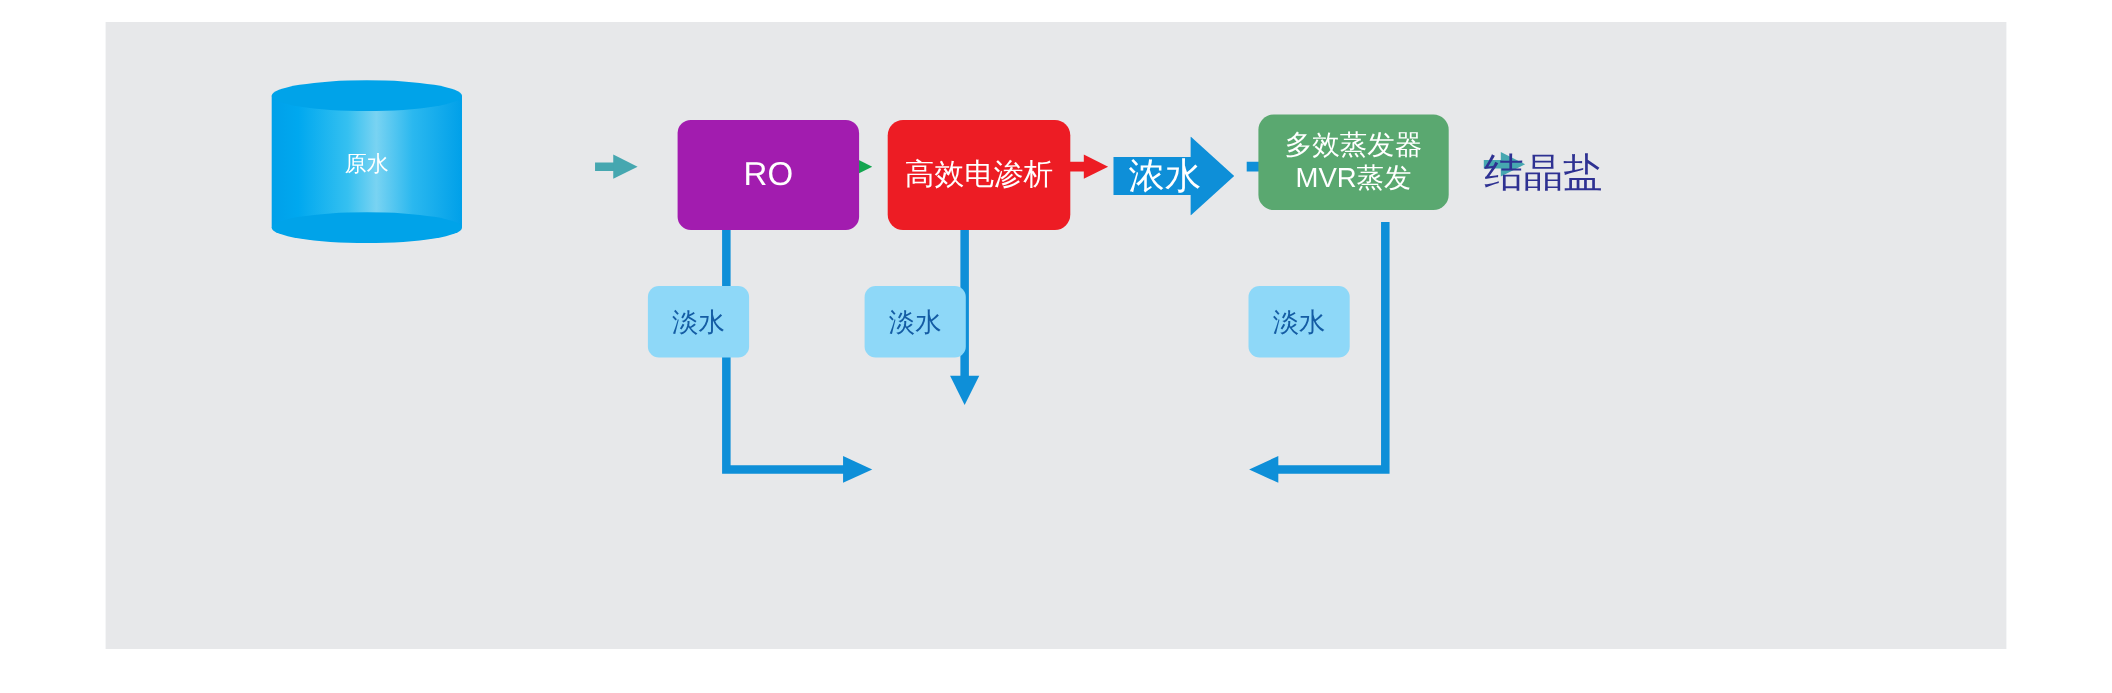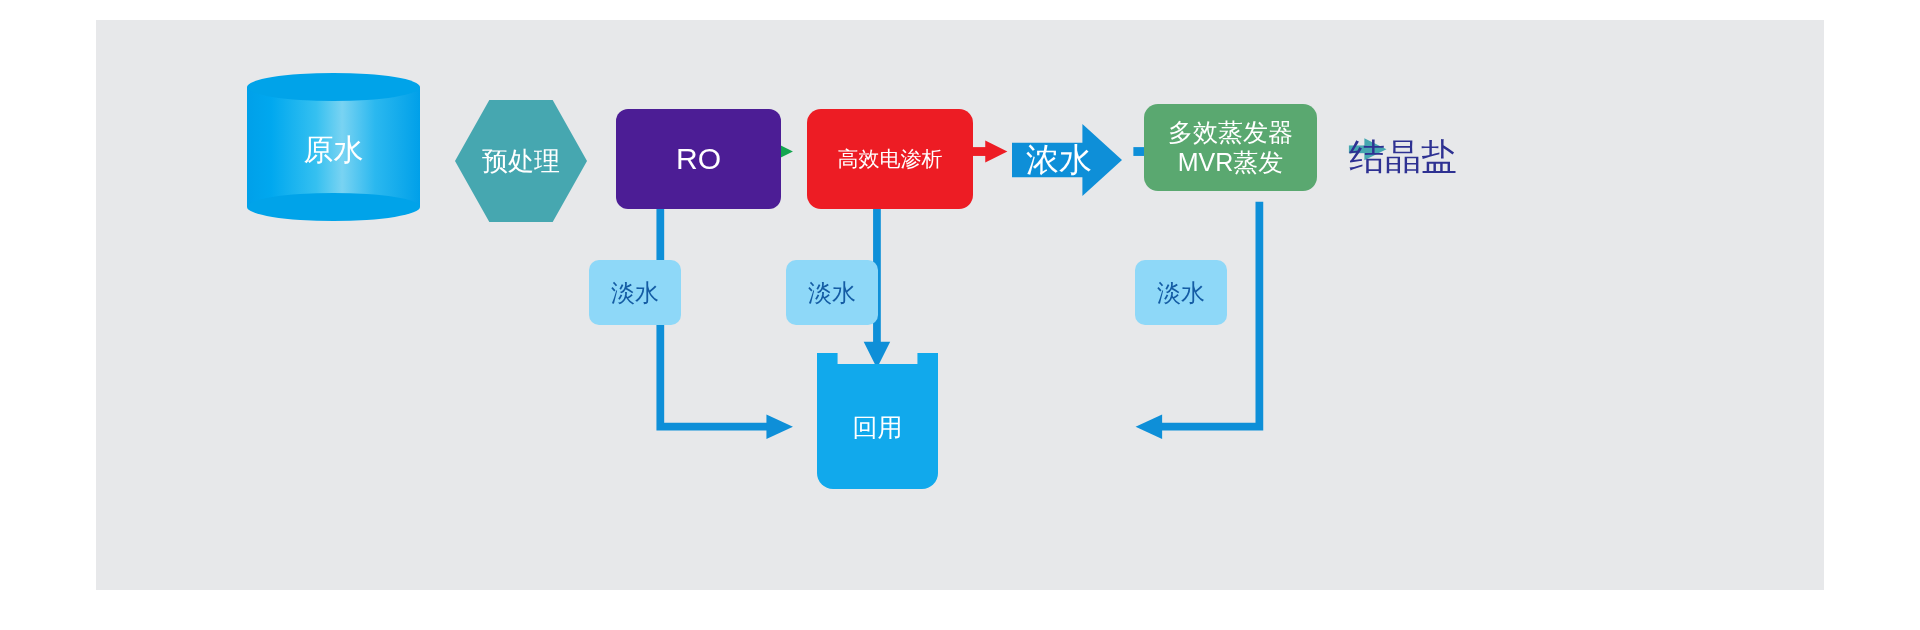--- a/index.html
+++ b/index.html
@@ -50,44 +50,44 @@
   #raw-water .cyl-top {
     position: absolute; left: 0; top: 0; width: 173px; height: 28px;
     border-radius: 50%;
     background: #00a3e9;
   }
   #raw-water .cyl-bottom {
     position: absolute; left: 0; top: 120px; width: 173px; height: 28px;
     border-radius: 50%;
     background: #00a3e9;
   }
-  #raw-water .lbl { font-size: 30px; top: 6px; }
+  #raw-water .lbl { font-size: 20px; top: 6px; }
 
   
   #pretreat { left: 359px; top: 80px; width: 132px; height: 122px; }
   #pretreat .hex {
     position: absolute; inset: 0;
     background: #46a7b0;
     clip-path: polygon(26% 0%, 74% 0%, 100% 50%, 74% 100%, 26% 100%, 0% 50%);
   }
   #pretreat .lbl { font-size: 26px; }
 
   
   #ro-box {
     left: 520px; top: 89px; width: 165px; height: 100px;
-    background: #4c1d95; border-radius: 12px;
+    background: #a21caf; border-radius: 12px;
   }
   #ro-box .lbl { font-size: 30px; }
 
   
   #ed-box {
     left: 711px; top: 89px; width: 166px; height: 100px;
     background: #ed1c24; border-radius: 14px;
   }
-  #ed-box .lbl { font-size: 21px; }
+  #ed-box .lbl { font-size: 27px; }
 
   
   #concentrate { left: 916px; top: 104px; width: 110px; height: 72px; }
   #concentrate .blockarrow {
     position: absolute; inset: 0;
     background: #0e8fd8;
     clip-path: polygon(0% 26%, 64% 26%, 64% 0%, 100% 50%, 64% 100%, 64% 74%, 0% 74%);
   }
   #concentrate .lbl { font-size: 33px; left: -16px; }
 
@@ -186,24 +186,20 @@
       </g>
     </svg>
 
     <div class="node" id="raw-water">
       <div class="cyl-body"></div>
       <div class="cyl-bottom"></div>
       <div class="cyl-top"></div>
       <div class="lbl">原水</div>
     </div>
 
-    <div class="node" id="pretreat">
-      <div class="hex"></div>
-      <div class="lbl">预处理</div>
-    </div>
 
     <div class="node" id="ro-box">
       <div class="lbl">RO</div>
     </div>
 
     <div class="node" id="ed-box">
       <div class="lbl">高效电渗析</div>
     </div>
 
     <div class="node" id="concentrate">
@@ -215,19 +211,15 @@
       <div class="lbl">多效蒸发器
 MVR蒸发</div>
     </div>
 
     <div class="node" id="salt-text">结晶盐</div>
 
     <div class="node fresh" id="fresh-1">淡水</div>
     <div class="node fresh" id="fresh-2">淡水</div>
     <div class="node fresh" id="fresh-3">淡水</div>
 
-    <div class="node" id="reuse-tank">
-      <div class="tank"></div>
-      <div class="lbl">回用</div>
-    </div>
 
   </div>
 </div>
 
 </body></html>

